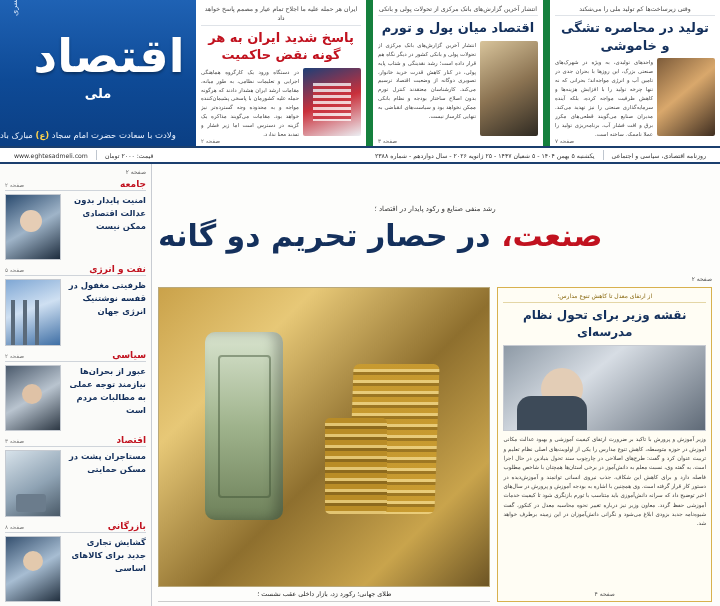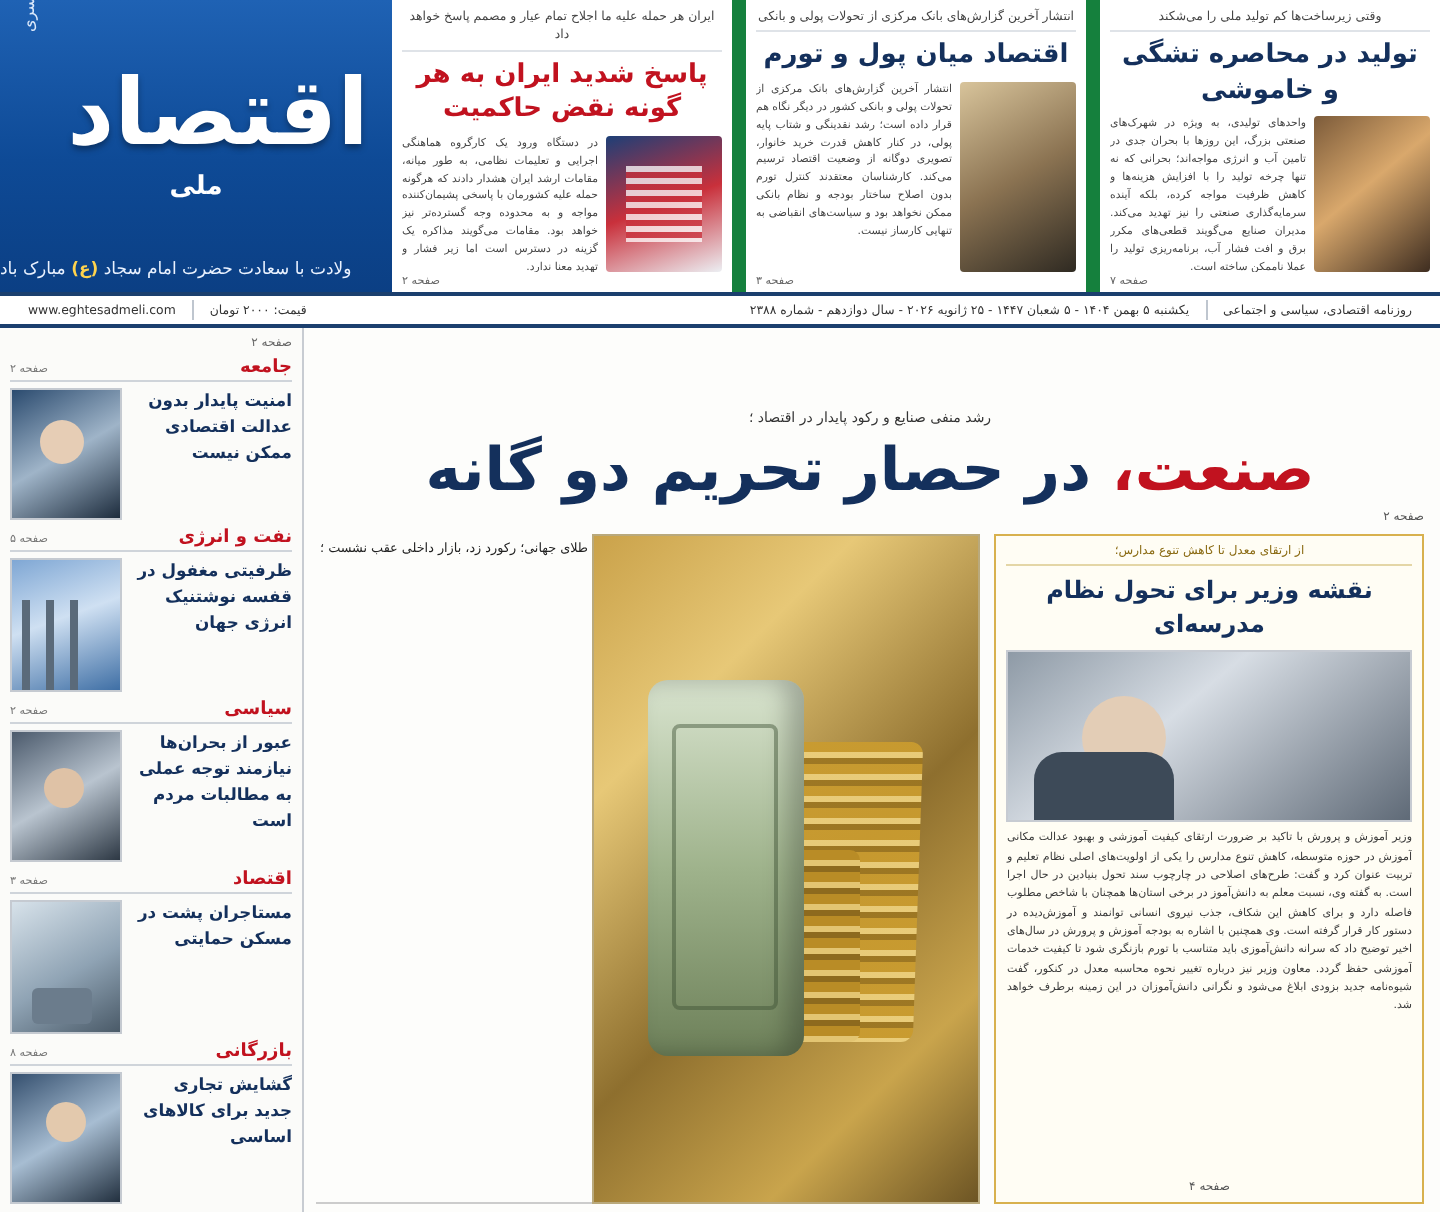--- a/index.html
+++ b/index.html
@@ -177,46 +177,46 @@
     min-width: 0;
   }
   .lead-kicker {
     font-size: 7px;
     color: #333;
     text-align: center;
     margin-bottom: 4px;
     margin-top: 35px;
   }
   .lead-head {
-    text-align: center;
+    text-align: left;
     font-size: 30px;
     font-weight: bold;
     color: #14305c;
     line-height: 1.25;
-    margin-bottom: 0;
+    margin-bottom: 20px;
   }
   .lead-head .hl { color: #c1121f; }
   .lead-page {
     font-size: 6px;
     color: #555;
     text-align: right;
     margin-bottom: 5px;
   }
 
   .main-split {
     display: flex;
     flex-direction: row;
     gap: 7px;
     flex: 1;
     min-height: 0;
   }
   .photo-block {
     flex: 1.55;
     display: flex;
-    flex-direction: row;
+    flex-direction: column;
     min-width: 0;
   }
   .big-photo {
     position: relative;
     flex: 1;
     border: 1px solid #b9a97c;
     background: linear-gradient(135deg,#caa24a 0%,#e7c877 25%,#8e6f2e 55%,#c9a44c 80%,#6d5524 100%);
     overflow: hidden;
   }
   .big-photo .coinstack {

